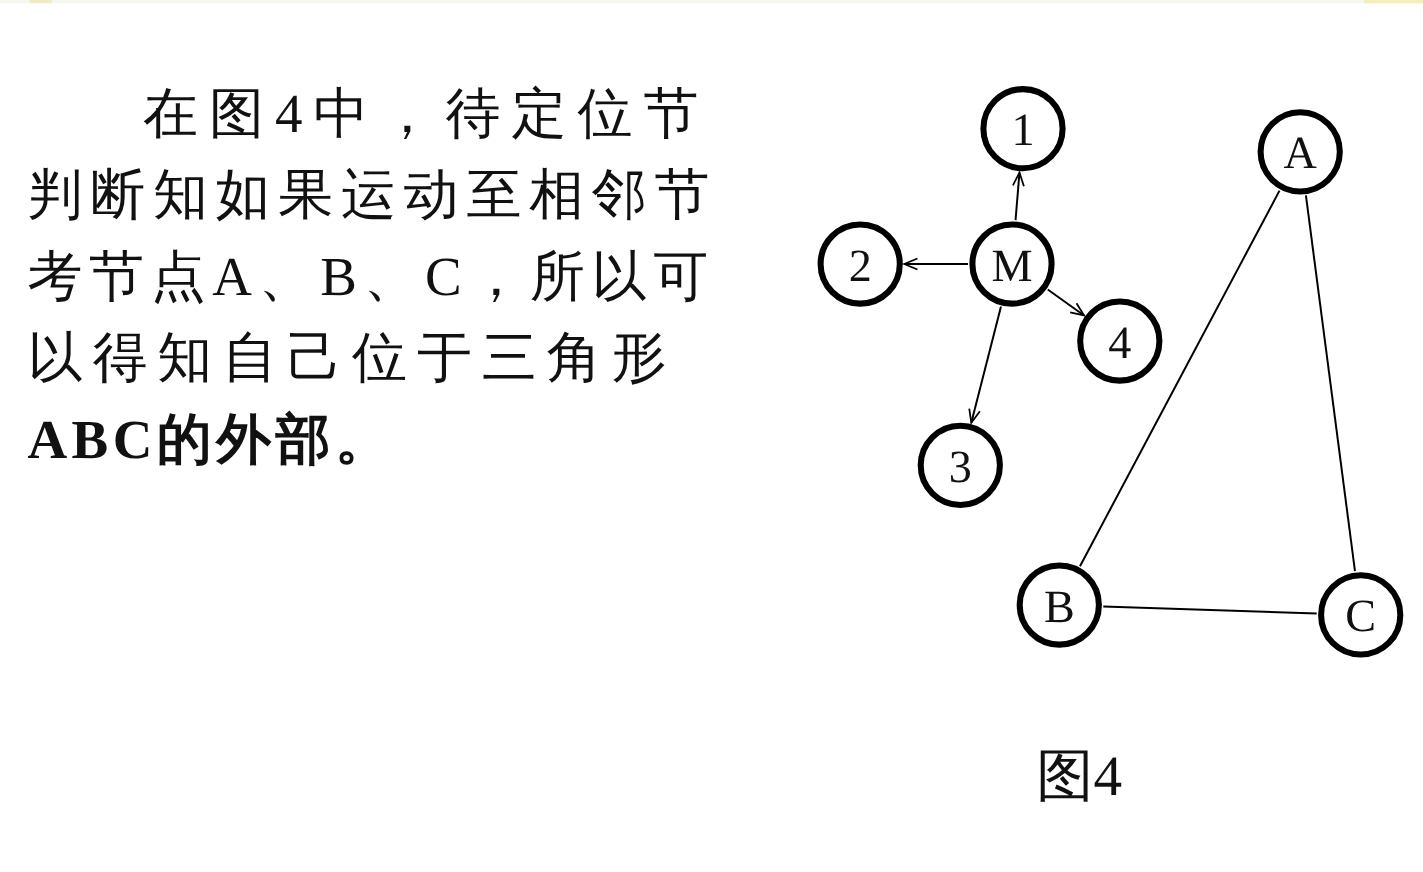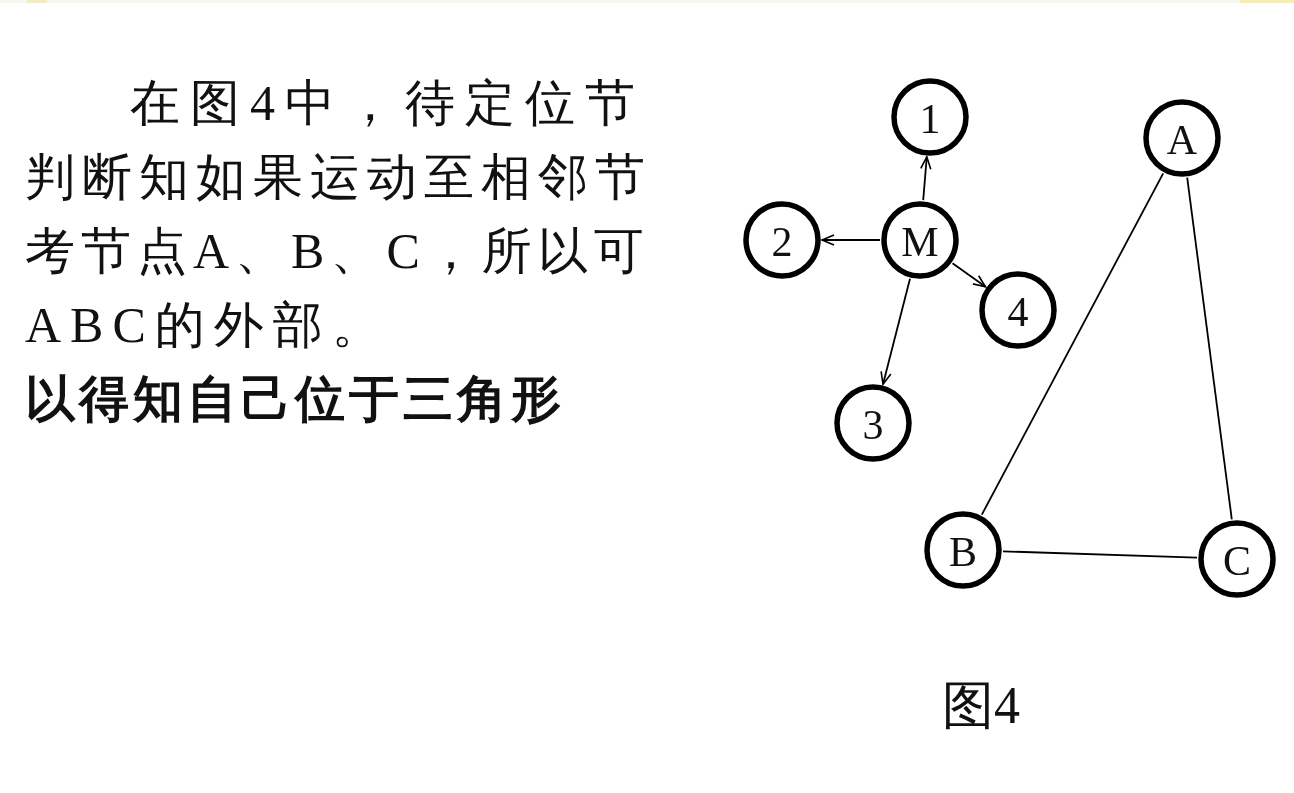--- a/index.html
+++ b/index.html
@@ -86,22 +86,22 @@
 
 <div class="top-strip">
   <div class="accent accent-left"></div>
   <div class="accent accent-right"></div>
 </div>
 
 <div class="paragraph">
   <div class="text-line">在图4中，待定位节</div>
   <div class="text-line">判断知如果运动至相邻节</div>
   <div class="text-line">考节点A、B、C，所以可</div>
+  <div class="text-line">以得知自己位于三角形</div>
   <div class="text-line">ABC的外部。</div>
-  <div class="text-line">以得知自己位于三角形</div>
 </div>
 
 <div class="diagram-wrap">
   <svg width="594" height="700" viewBox="0 0 594 700" xmlns="http://www.w3.org/2000/svg">
     <defs>
       <marker id="arrowhead" markerWidth="16" markerHeight="14" viewBox="0 0 16 14" refX="14" refY="7" orient="auto" markerUnits="userSpaceOnUse">
         <path d="M2,2 L14,7 L2,12" fill="none" stroke="#000000" stroke-width="1.6"></path>
       </marker>
     </defs>
     <g id="edges-layer">

